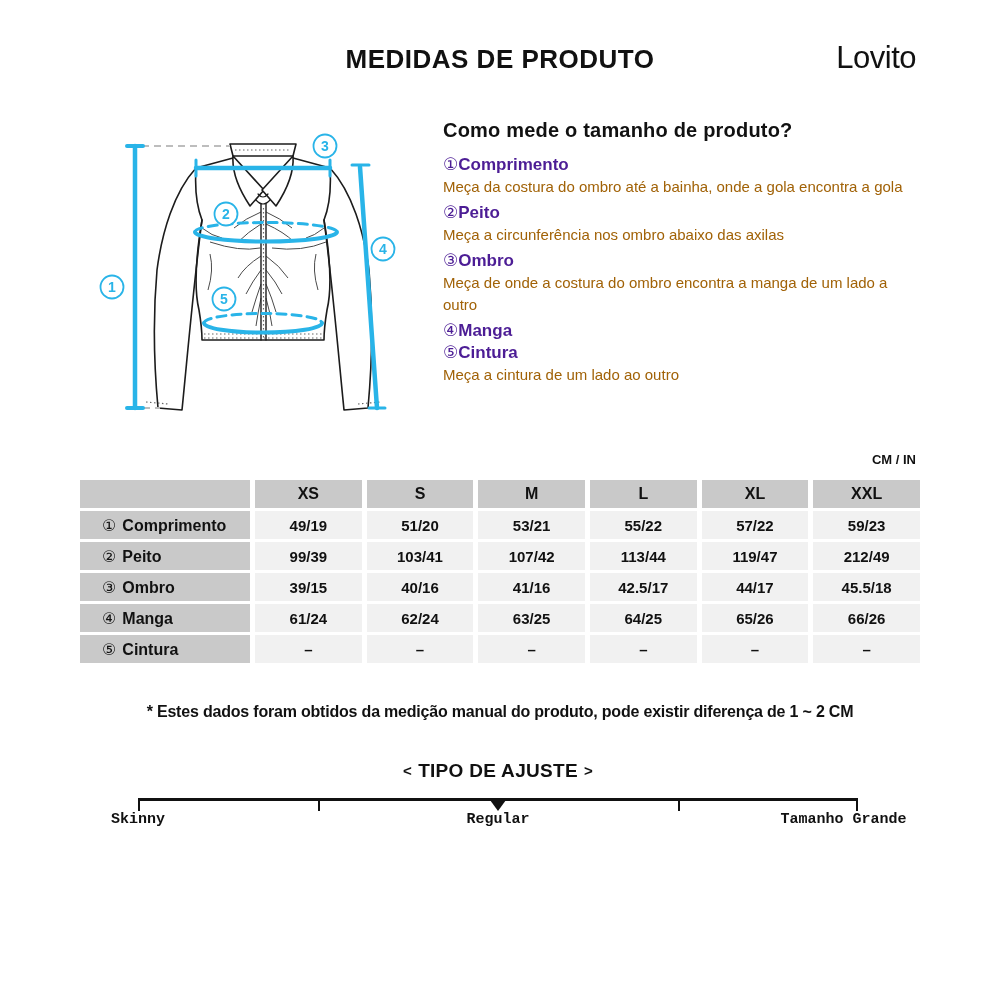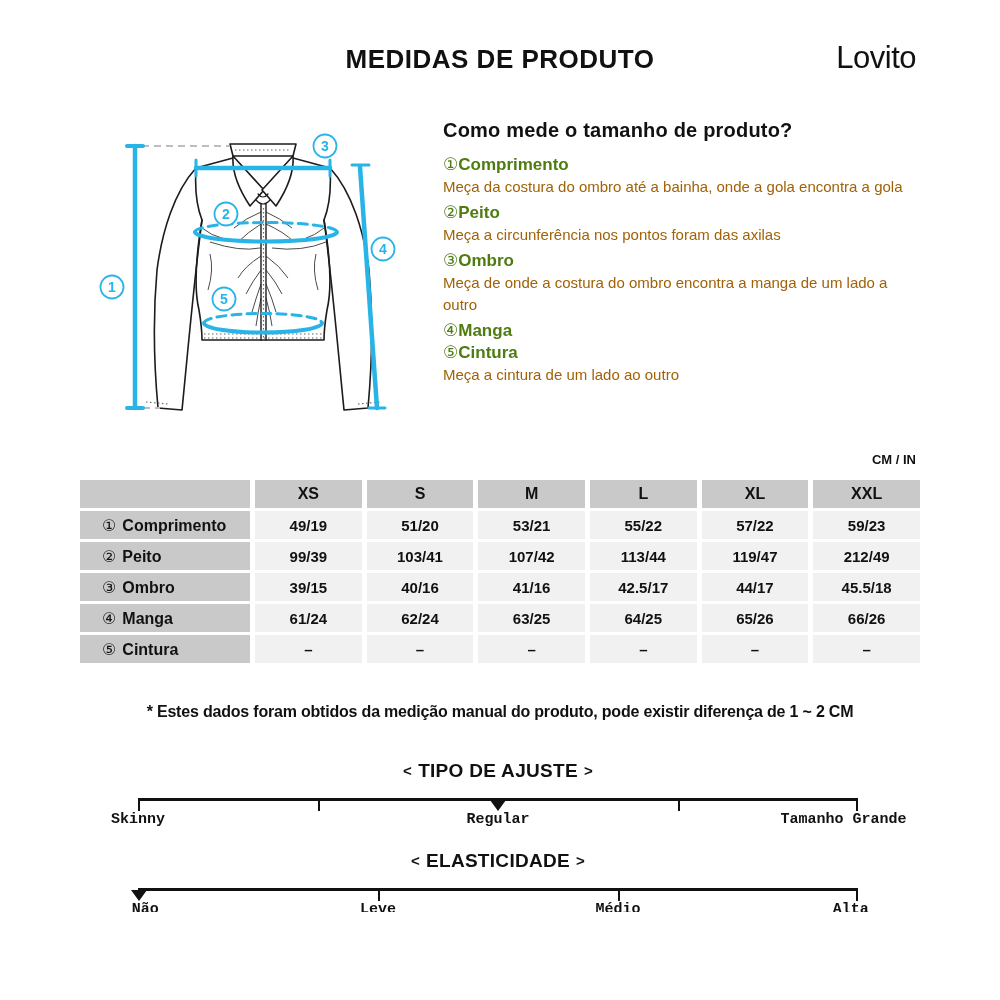--- a/index.html
+++ b/index.html
@@ -7,21 +7,21 @@
         font-family:"Liberation Sans","DejaVu Sans",sans-serif;color:#111;}
 
   .main-title{position:absolute;left:0;right:0;top:44px;text-align:center;
               font-size:26px;font-weight:800;letter-spacing:.5px;}
   .brand{position:absolute;top:40px;right:84px;font-size:31px;font-weight:400;letter-spacing:-.5px;}
 
   .illustration{position:absolute;left:80px;top:120px;}
 
   .guide{position:absolute;left:443px;top:118px;width:478px;}
   .guide-heading{font-size:20px;font-weight:800;line-height:24px;margin-bottom:12px;letter-spacing:.2px;}
-  .guide-item-title{font-size:17px;line-height:22px;color:#4d7c0f;}
+  .guide-item-title{font-size:17px;line-height:22px;color:#4c1d95;}
   .guide-item-title .num{font-weight:400;}
   .guide-item-title .nm{font-weight:700;}
   .guide-item-desc{font-size:15px;line-height:22px;color:#a16207;margin:0 0 4px 0;}
 
   .units-label{position:absolute;top:452px;right:84px;font-size:13px;font-weight:700;}
 
   table.size-table{position:absolute;left:75px;top:477px;width:850px;
                    border-collapse:separate;border-spacing:5px 3px;table-layout:fixed;}
   .size-table th,.size-table td{height:28px;font-size:16px;padding:0;}
   .size-table col.c-label{width:170px;}
@@ -130,21 +130,21 @@
     <div class="guide-heading">Como mede o tamanho de produto?</div>
 
     <div class="guide-item-title">
       <span class="num">①</span><span class="nm">Comprimento</span>
     </div>
     <div class="guide-item-desc">Meça da costura do ombro até a bainha, onde a gola encontra a gola</div>
 
     <div class="guide-item-title">
       <span class="num">②</span><span class="nm">Peito</span>
     </div>
-    <div class="guide-item-desc">Meça a circunferência nos pontos foram das axilas</div>
+    <div class="guide-item-desc">Meça a circunferência nos ombro abaixo das axilas</div>
 
     <div class="guide-item-title">
       <span class="num">③</span><span class="nm">Ombro</span>
     </div>
     <div class="guide-item-desc">Meça de onde a costura do ombro encontra a manga de um lado a outro</div>
 
     <div class="guide-item-title">
       <span class="num">④</span><span class="nm">Manga</span>
     </div>
 
@@ -237,31 +237,14 @@
       <div class="scale-tick" style="left:calc(100% - 2px)"></div>
       <div class="scale-marker" style="left:50%"></div>
     </div>
     <div class="scale-labels">
       <span style="left:0%">Skinny</span>
       <span style="left:50%">Regular</span>
       <span style="left:98%">Tamanho Grande</span>
     </div>
   </div>
 
-  <div class="scale elastic">
-    <div class="scale-title">
-      <span class="chev">&lt;</span><span>ELASTICIDADE</span><span class="chev">&gt;</span>
-    </div>
-    <div class="scale-line">
-      <div class="scale-tick" style="left:33.33%"></div>
-      <div class="scale-tick" style="left:66.67%"></div>
-      <div class="scale-tick" style="left:calc(100% - 2px)"></div>
-      <div class="scale-marker" style="left:1px"></div>
-    </div>
-    <div class="scale-labels">
-      <span style="left:1%">Não</span>
-      <span style="left:33.33%">Leve</span>
-      <span style="left:66.67%">Médio</span>
-      <span style="left:99%">Alta</span>
-    </div>
-  </div>
 
 </div>
 
 </body></html>

